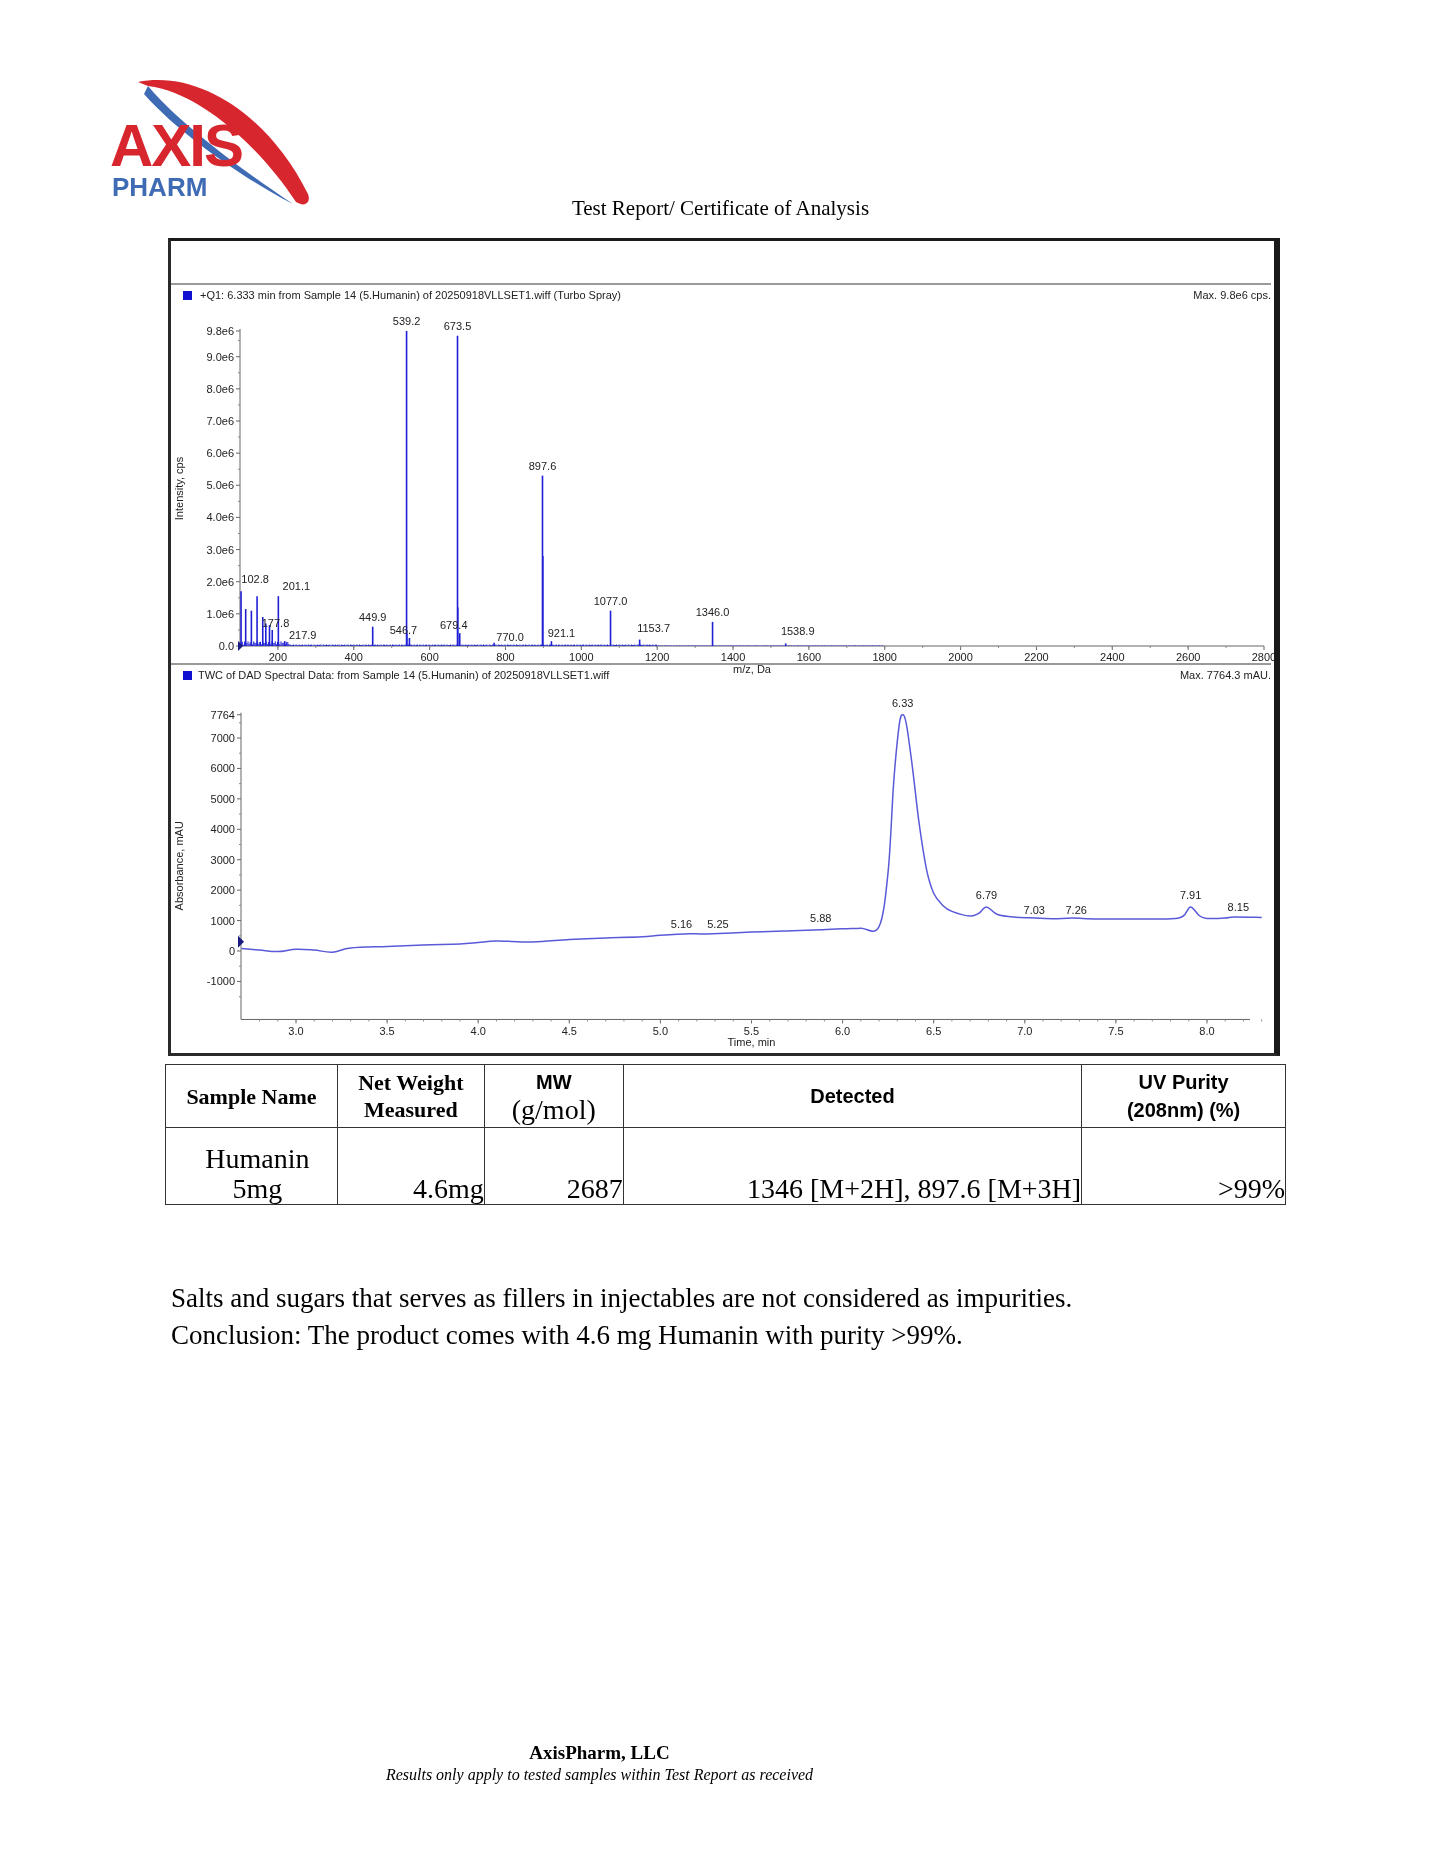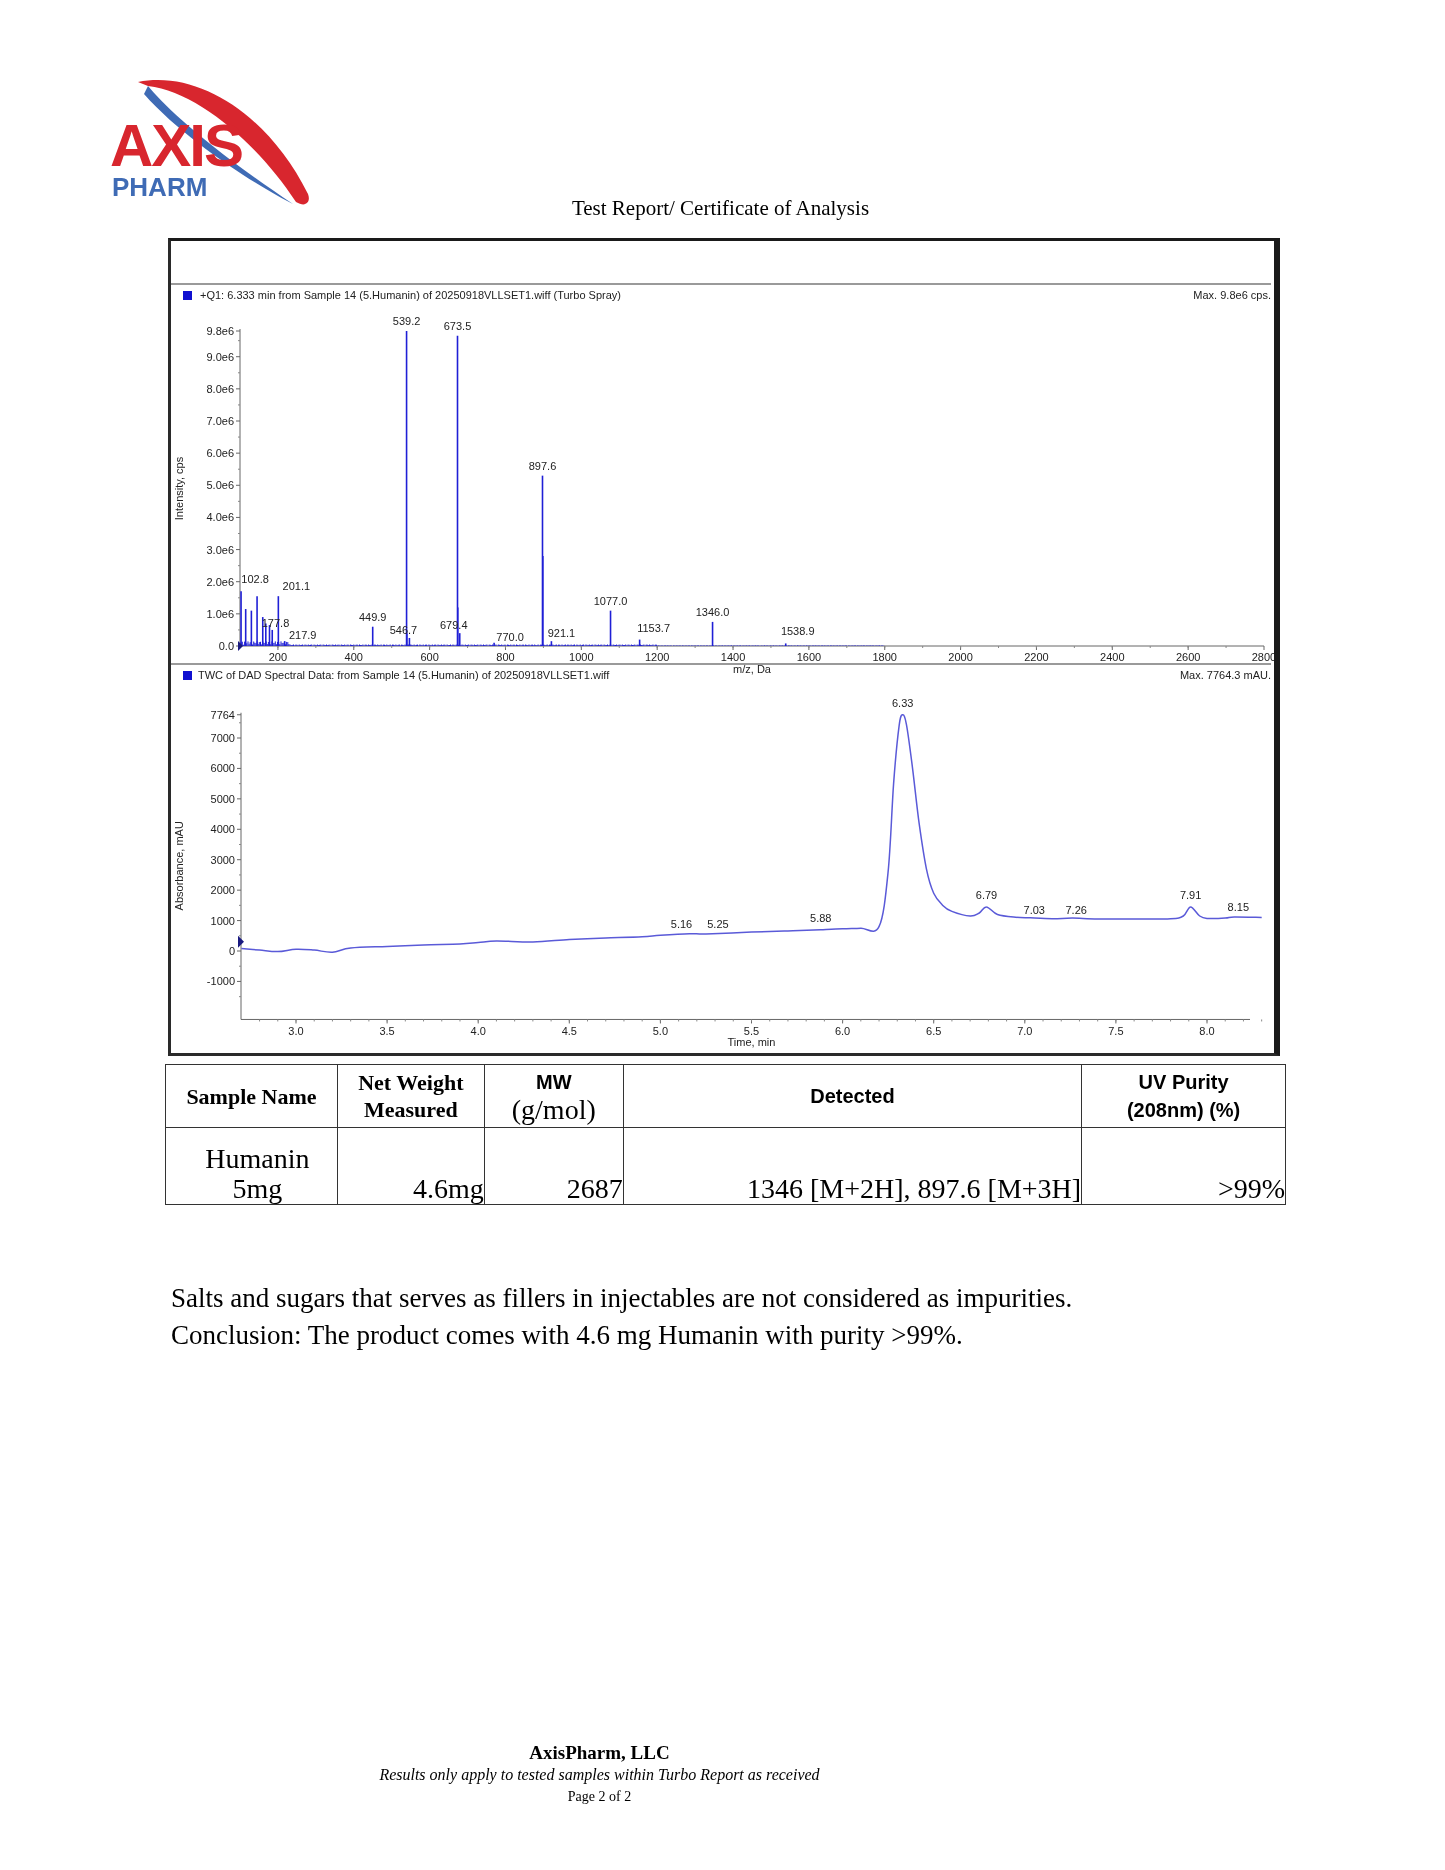--- a/index.html
+++ b/index.html
@@ -351,15 +351,14 @@
 </tbody>
   </table>
 
 <div id="notes" class="abs">
   <div>Salts and sugars that serves as fillers in injectables are not considered as impurities.</div>
   <div>Conclusion: The product comes with 4.6 mg Humanin with purity &gt;99%.</div>
 </div>
 
 <div id="footer" class="abs">
   <div class="company">AxisPharm, LLC</div>
-  <div class="it">Results only apply to tested samples within Turbo Report as received</div>
-  <div class="pg">Page 2 of 2</div>
+  <div class="it">Results only apply to tested samples within Test Report as received</div>
 </div>
 
 </body></html>

